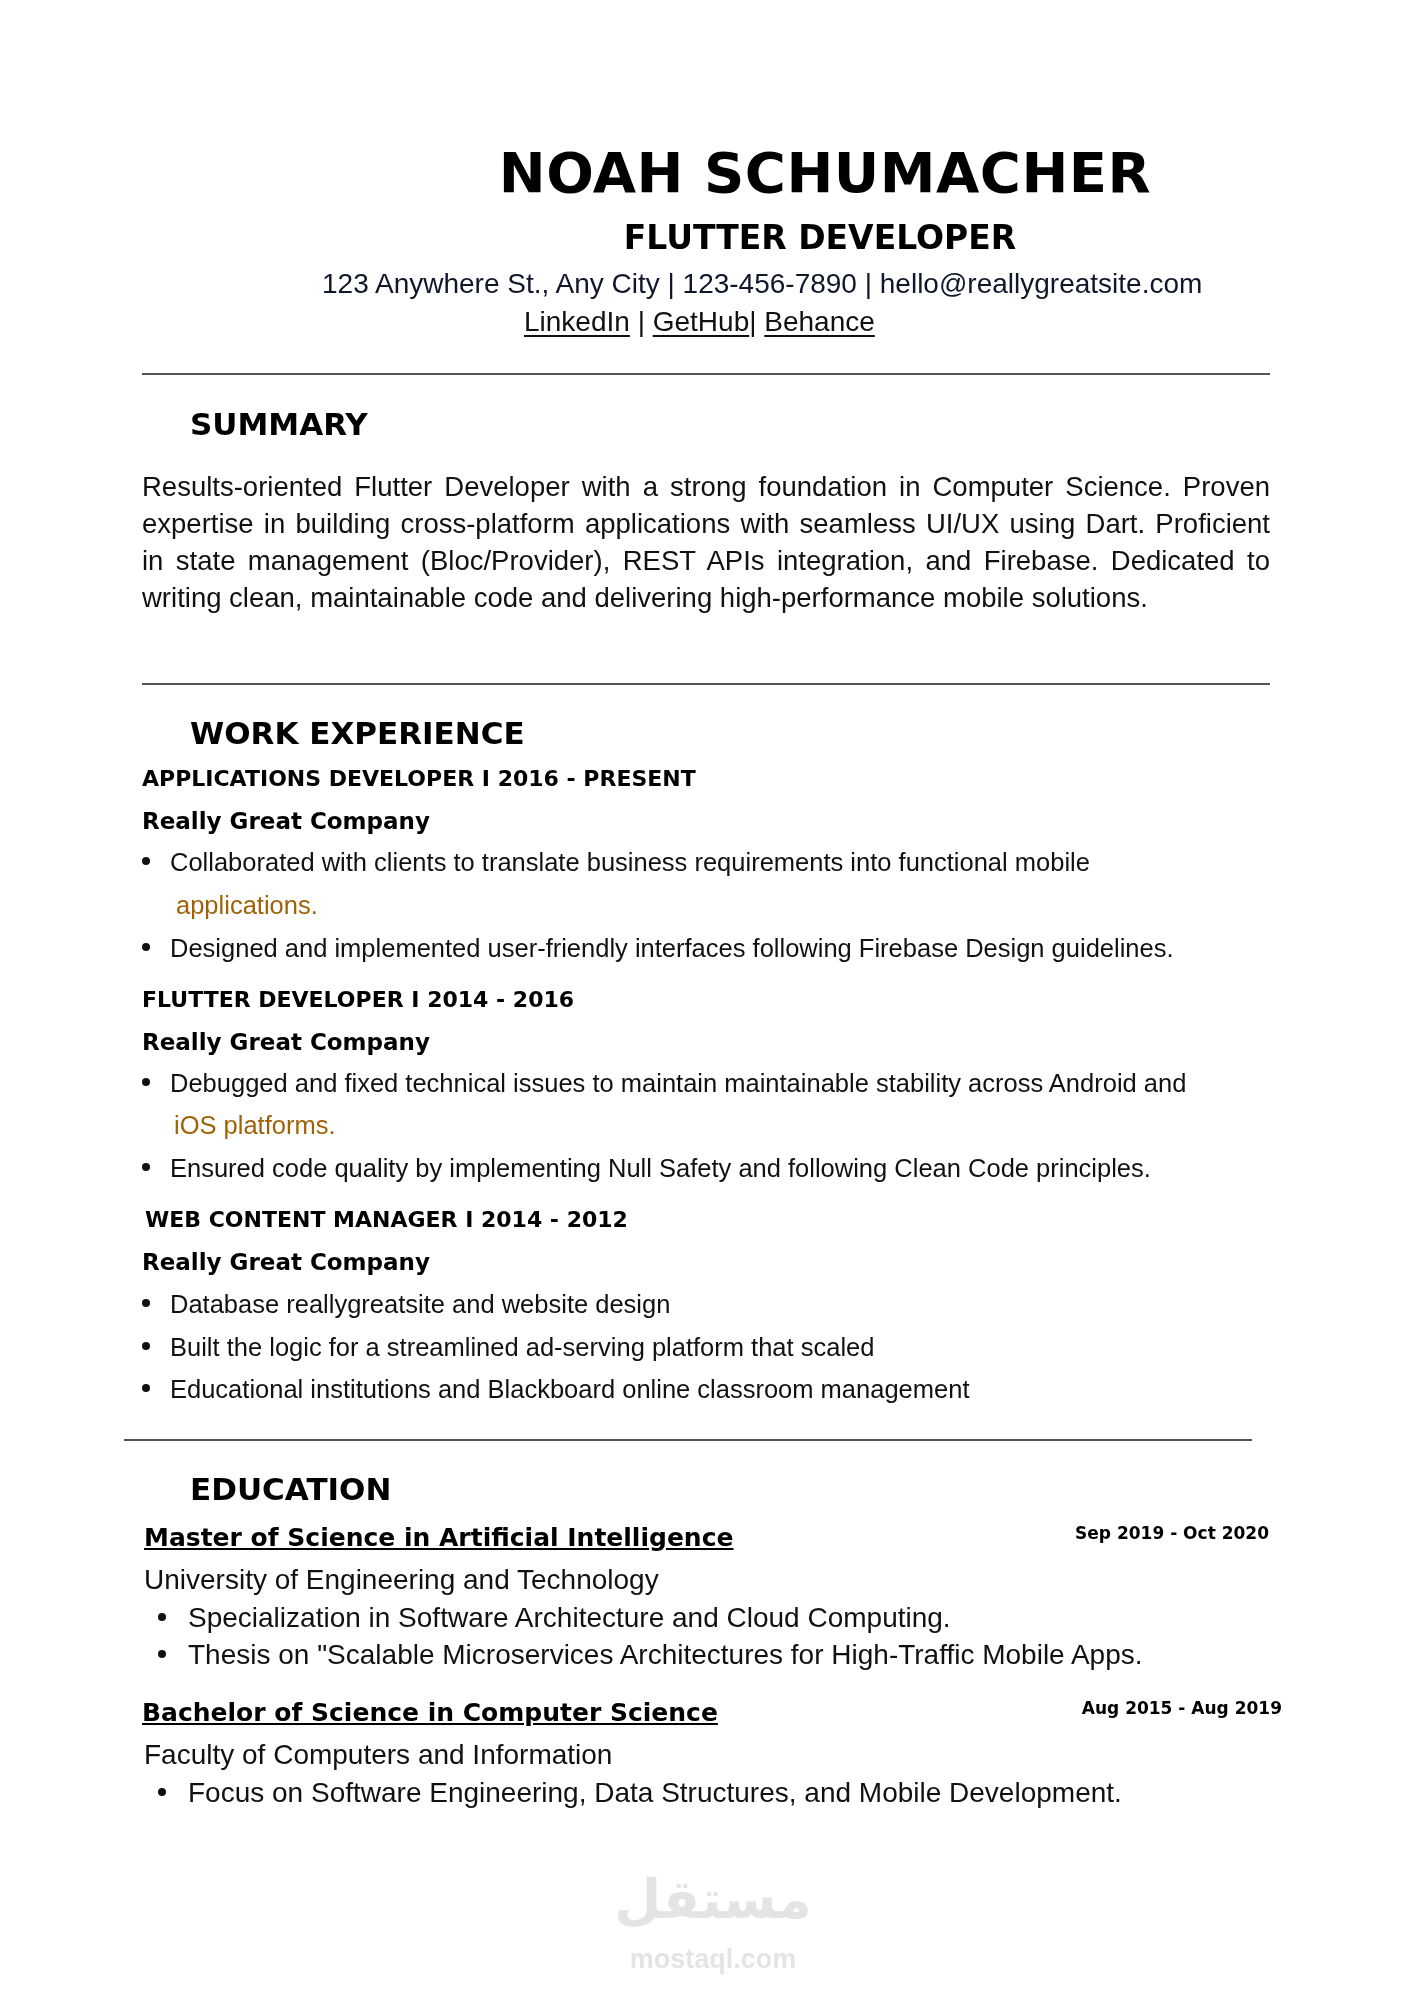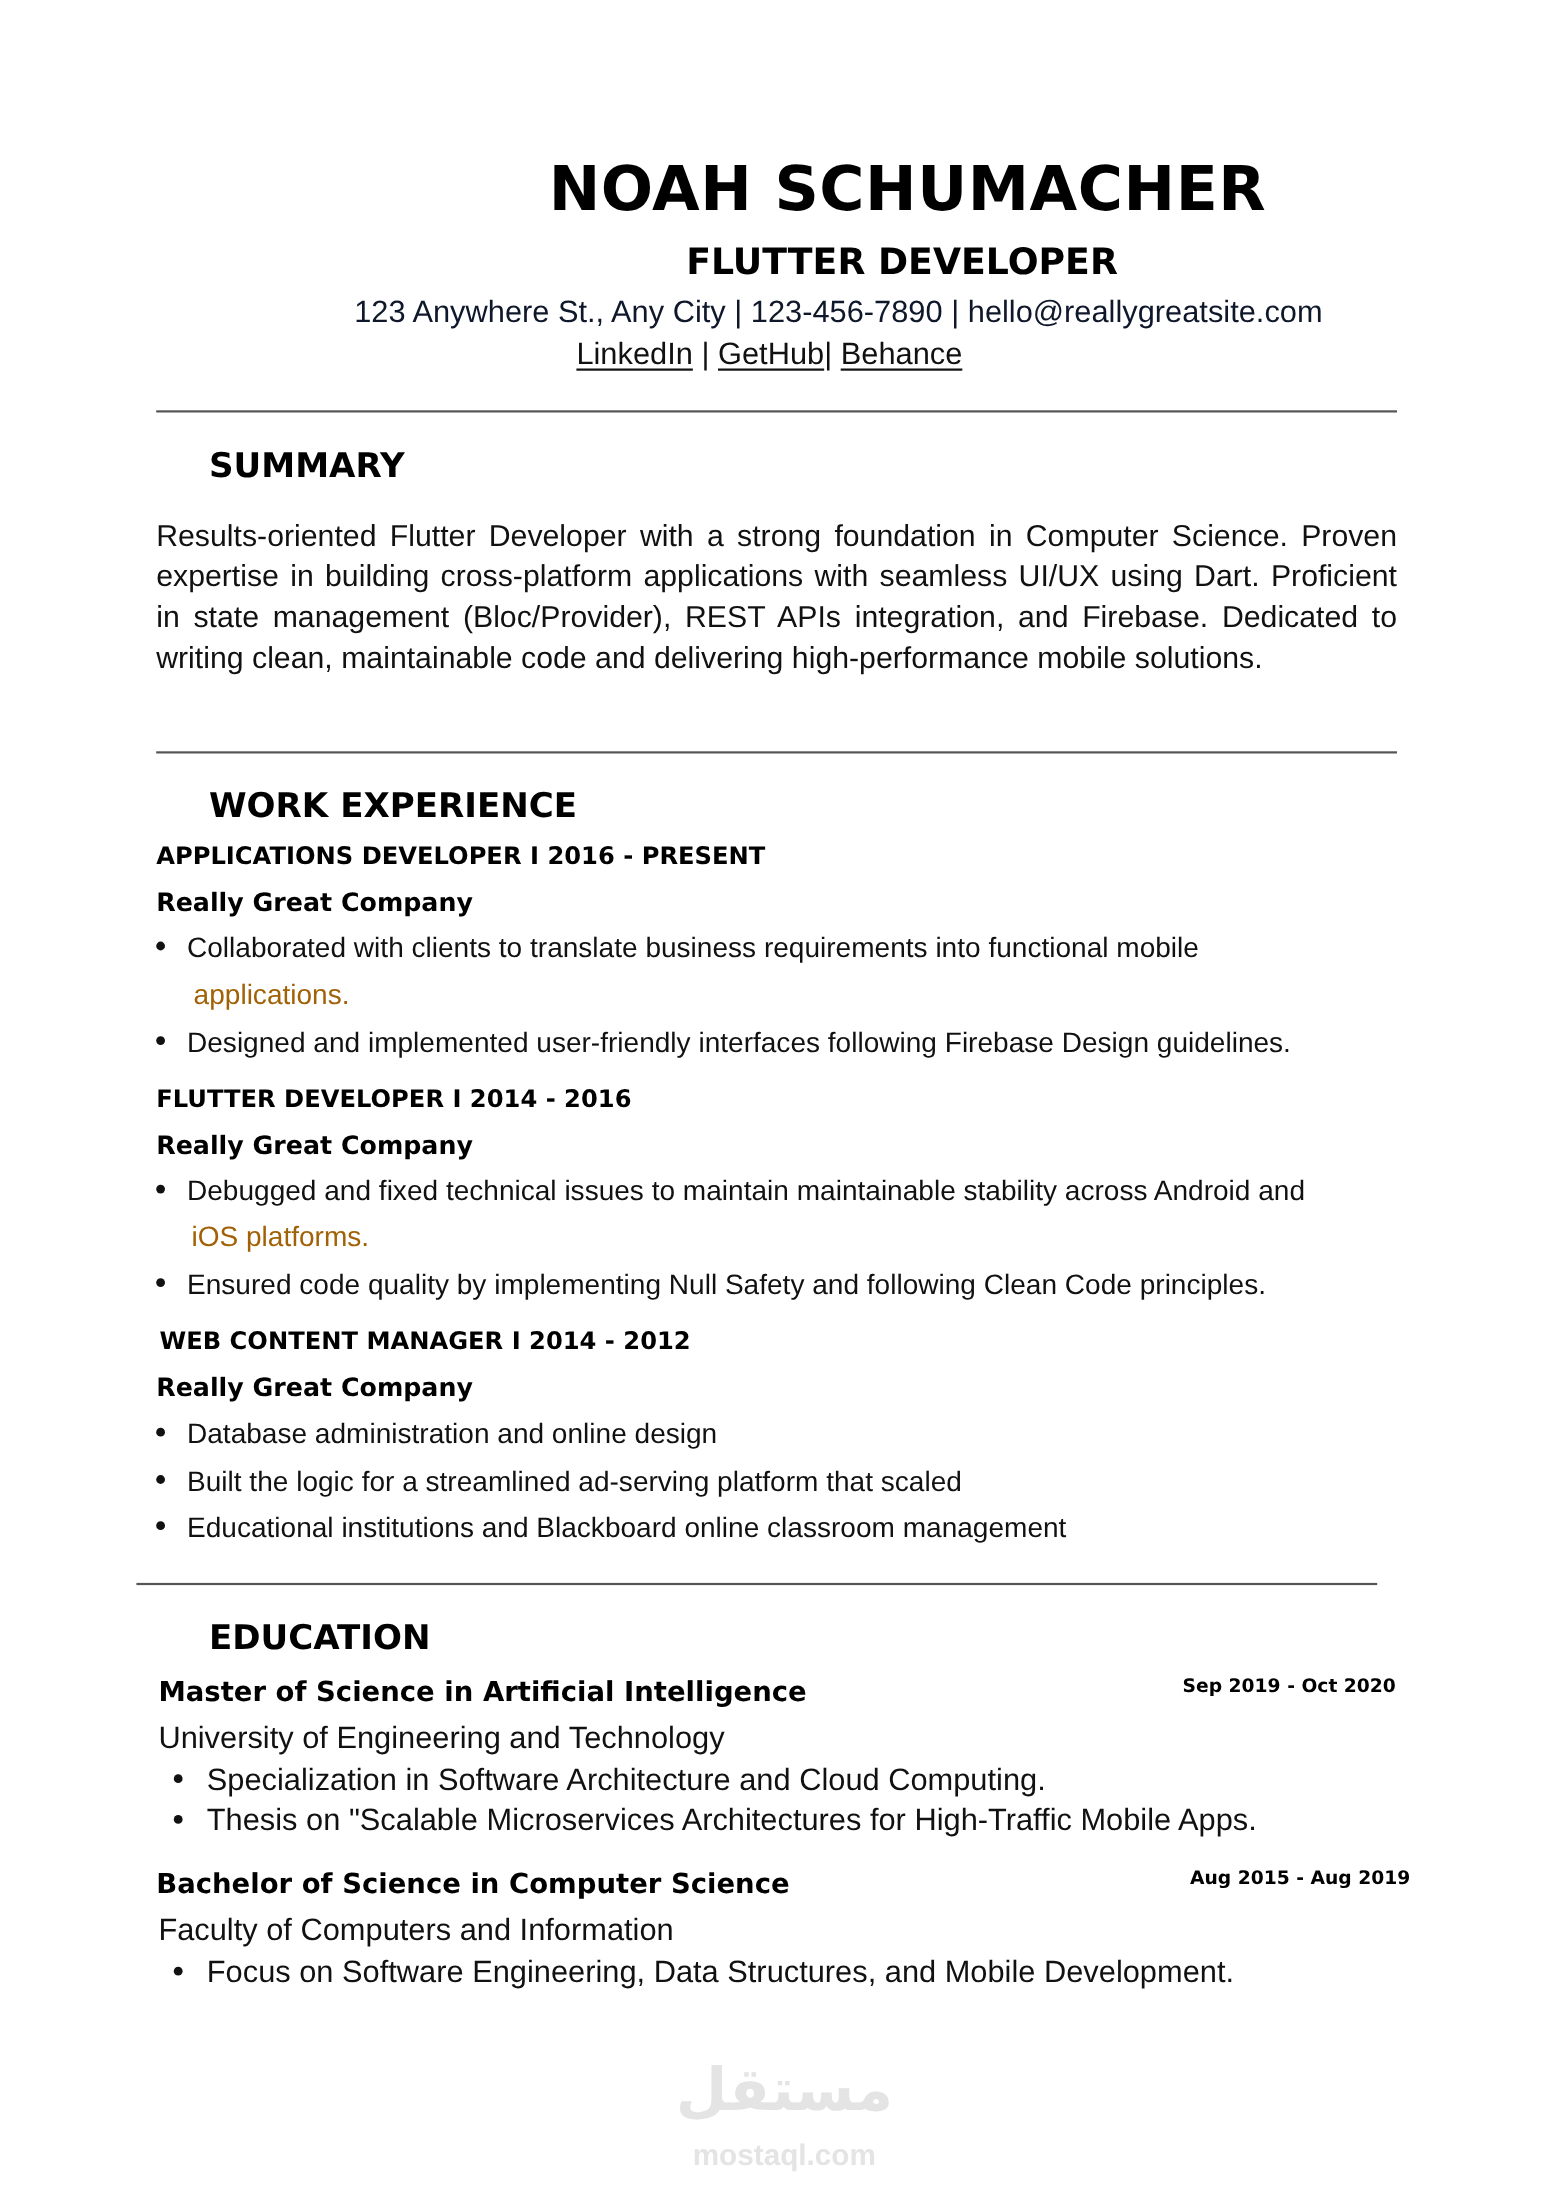--- a/index.html
+++ b/index.html
@@ -11,21 +11,21 @@
   .links { left:524px; top:306px; font-size:28px; color:#111; }
   .links a { color:#111; text-decoration:underline; text-underline-offset:4px; }
   .divider { position:absolute; height:2px; background:#555; }
   .h2 { left:142px; font-family:"DejaVu Sans", sans-serif; font-weight:bold; font-size:31px;margin-left:48px; }
   .summary { position:absolute; left:142px; top:468px; width:1128px; font-size:27.5px; line-height:37px; text-align:justify; color:#111; }
   .jobtitle { left:142px; font-family:"DejaVu Sans", sans-serif; font-weight:bold; font-size:22px; }
   .company { left:142px; font-family:"DejaVu Sans", sans-serif; font-weight:bold; font-size:23px; }
   .bullet { left:142px; font-size:25.5px; color:#111; }
   .bullet .dot { display:inline-block; width:8px; height:8px; border-radius:50%; background:#111; margin-right:20px; vertical-align:middle; position:relative; top:-3px; }
   .cont { font-size:25.5px; color:#a16207; }
-  .deg { left:144px; font-family:"DejaVu Sans", sans-serif; font-weight:bold; font-size:25px; }
+  .deg { left:144px; font-family:"DejaVu Sans", sans-serif; font-weight:bold; font-size:25px;text-decoration:underline; }
   .date { font-family:"DejaVu Sans", sans-serif; font-weight:bold; font-size:17px; text-align:left; }
   .inst { left:144px; font-size:28px; color:#111; }
   .ebullet { left:158px; font-size:28px; color:#111; }
   .ebullet .dot { display:inline-block; width:8px; height:8px; border-radius:50%; background:#111; margin-right:22px; vertical-align:middle; position:relative; top:-3px; }
   .wm-ar { left:0; width:1426px; text-align:center; top:1868px; font-size:54px; font-weight:bold; color:#e4e4e4; font-family:"DejaVu Sans", sans-serif; }
   .wm-en { left:0; width:1426px; text-align:center; top:1944px; font-size:27px; font-weight:bold; color:#e4e4e4; font-family:"Liberation Sans", sans-serif; }
 </style>
 </head>
 <body>
 
@@ -52,21 +52,21 @@
 <div class="abs bullet" style="top:934px;"><span class="dot"></span><span>Designed and implemented user-friendly interfaces following Firebase Design guidelines.</span></div>
 
 <div class="abs jobtitle" style="top:987px;">FLUTTER DEVELOPER I 2014 - 2016</div>
 <div class="abs company" style="top:1029px;">Really Great Company</div>
 <div class="abs bullet" style="top:1069px;"><span class="dot"></span><span>Debugged and fixed technical issues to maintain maintainable stability across Android and</span></div>
 <div class="abs cont" style="left:174px; top:1111px;">iOS platforms.</div>
 <div class="abs bullet" style="top:1154px;"><span class="dot"></span><span>Ensured code quality by implementing Null Safety and following Clean Code principles.</span></div>
 
 <div class="abs jobtitle" style="top:1207px; left:145px;">WEB CONTENT MANAGER I 2014 - 2012</div>
 <div class="abs company" style="top:1249px;">Really Great Company</div>
-<div class="abs bullet" style="top:1290px;"><span class="dot"></span><span>Database administration and online design</span></div>
+<div class="abs bullet" style="top:1290px;"><span class="dot"></span><span>Database reallygreatsite and website design</span></div>
 <div class="abs bullet" style="top:1333px;"><span class="dot"></span><span>Built the logic for a streamlined ad-serving platform that scaled</span></div>
 <div class="abs bullet" style="top:1375px;"><span class="dot"></span><span>Educational institutions and Blackboard online classroom management</span></div>
 
 <div class="divider" style="left:124px; top:1439px; width:1128px;"></div>
 
 <div class="abs h2" style="top:1471px;">EDUCATION</div>
 
 <div class="abs deg" style="top:1523px;">Master of Science in Artificial Intelligence</div>
 <div class="abs date" style="right:145px; top:1523px;">Sep 2019 - Oct 2020</div>
 <div class="abs inst" style="top:1564px;">University of Engineering and Technology</div>

